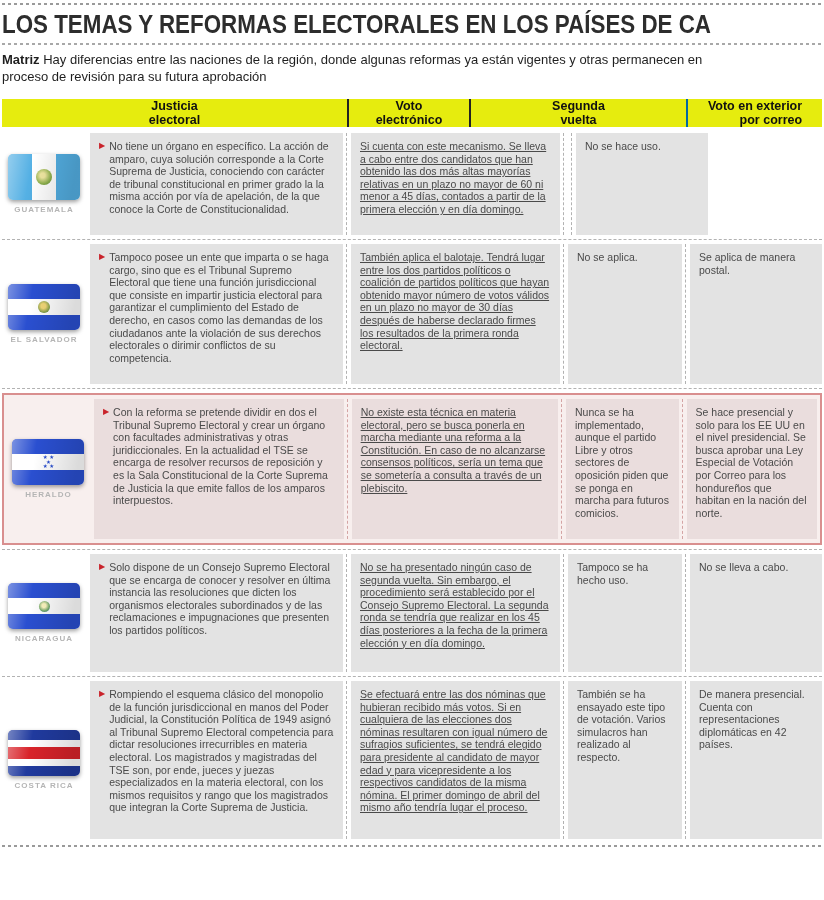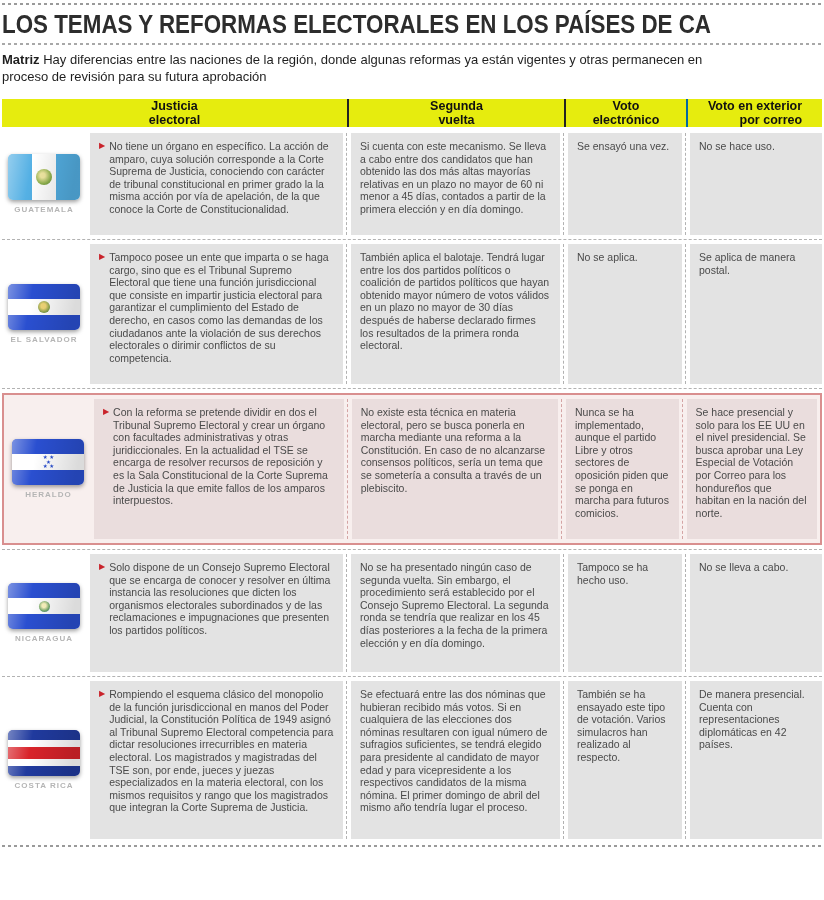--- a/index.html
+++ b/index.html
@@ -30,21 +30,21 @@
   .row.r-ni { min-height: 118px; }
   .row.r-cr { min-height: 158px; }
 
   .hsep { border-top: 1px dashed #b2b2b2; margin: 4px 0; }
 
   .flagcell { width: 88px; display: flex; flex-direction: column; align-items: center; justify-content: center; padding: 2px 8px 2px 4px; }
   .country-label { font-size: 8px; font-weight: 700; letter-spacing: 1px; color: #b5b5b5; margin-top: 5px; white-space: nowrap; }
 
   .cell { background: #e3e3e3; padding: 7px 9px 8px 9px; font-size: 10.5px; line-height: 12.6px; color: #4a4a4a; }
   .c-just { width: 253px; display: flex; }
-  .c-seg  { width: 209px; }
+  .c-seg  { width: 209px; text-decoration: underline; }
   .c-ele  { width: 114px; }
   .c-ext  { width: 132px; }
   .bullet { color: #c9232b; font-size: 8px; line-height: 10px; margin: 1px 4px 0 0; flex: 0 0 auto; }
   .c-just .txt { flex: 1; }
 
   .vsep { width: 8px; position: relative; flex: 0 0 auto; }
   .vsep::before { content: ""; position: absolute; left: 3px; top: 0; bottom: 0; border-left: 1px dashed #b2b2b2; }
 
   
   .highlight-box { border: 2px solid #d98f8f; background: #f8efee; padding: 4px 3px; margin: 2px 0; }
@@ -81,24 +81,24 @@
   <div class="dotrule"></div>
   <div>
     <span class="title">LOS TEMAS Y REFORMAS ELECTORALES EN LOS PAÍSES DE CA</span>
   </div>
   <div class="dotrule thin"></div>
   <p class="kicker"><b>Matriz</b><span> Hay diferencias entre las naciones de la región, donde algunas reformas ya están vigentes y otras permanecen en proceso de revisión para su futura aprobación</span></p>
 
   <div class="colhead">
     <div class="hcell h1">Justicia
 electoral</div>
+    <div class="hcell h3">Voto
+electrónico</div>
     <div class="hcell h2">Segunda
 vuelta</div>
-    <div class="hcell h3">Voto
-electrónico</div>
     <div class="hcell h4">Voto en exterior
 por correo</div>
   </div>
 
   <div class="row r-gt">
     <div class="flagcell">
       <div class="flag">
         <div class="vstripes">
             <div class="s blue-v"></div>
             <div class="s white-s"></div>
@@ -108,21 +108,20 @@
       </div>
       <div class="country-label">GUATEMALA</div>
     </div>
     <div class="cell c-just">
         <span class="bullet">▶</span>
         <span class="txt">No tiene un órgano en específico. La acción de amparo, cuya solución corresponde a la Corte Suprema de Justicia, conociendo con carácter de tribunal constitucional en primer grado la la misma acción por vía de apelación, de la que conoce la Corte de Constitucionalidad.</span>
       </div>
     <div class="vsep"></div>
     <div class="cell c-seg">Si cuenta con este mecanismo. Se lleva a cabo entre dos candidatos que han obtenido las dos más altas mayorías relativas en un plazo no mayor de 60 ni menor a 45 días, contados a partir de la primera elección y en día domingo.</div>
     <div class="vsep"></div>
-    <div class="cell c-ele">Se ensayó una vez.</div>
     <div class="vsep"></div>
     <div class="cell c-ext">No se hace uso.</div>
   </div>
   <div class="hsep"></div>
 
   <div class="row r-sv">
     <div class="flagcell">
       <div class="flag">
         <div class="hstripes">
             <div class="s blue-h"></div>

